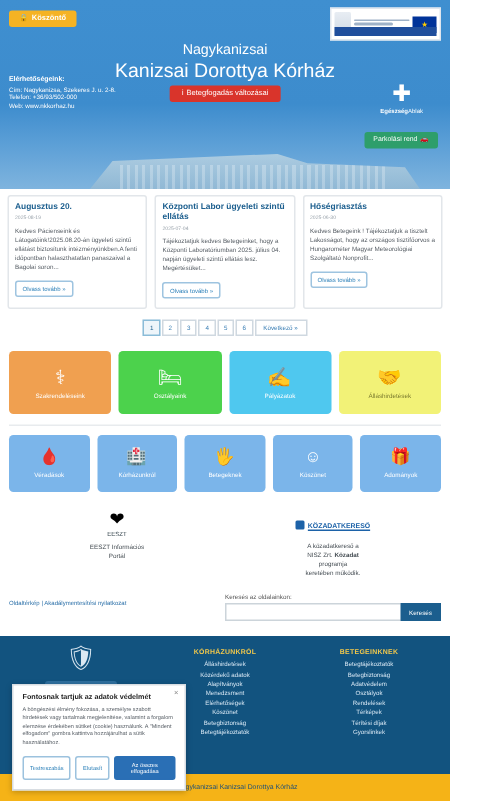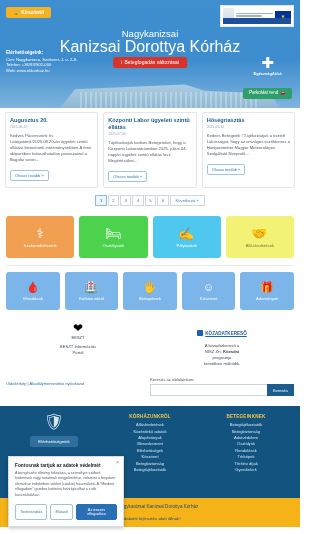--- a/index.html
+++ b/index.html
@@ -8,21 +8,21 @@
     width: 300px; height: 534px;
     font-family: "Liberation Sans", sans-serif;
     background: #ffffff;
     overflow: hidden;
   }
   .page { position: relative; width: 300px; height: 534px; overflow: hidden; }
 
   
   .hero {
     position: relative;
-    height: 108px;
+    height: 126px;
     background: linear-gradient(180deg,#3f8fd0 0%,#3d8ccd 55%,#5a9ed6 75%,#7fb4de 100%);
     overflow: hidden;
   }
   .hero-building {
     position: absolute; left: 30px; bottom: 0; right: 20px; height: 26px;
     background: linear-gradient(180deg, rgba(190,214,228,.85), rgba(150,186,210,.75));
     clip-path: polygon(12% 100%, 18% 28%, 62% 10%, 70% 34%, 96% 44%, 100% 100%);
   }
   .hero-building::after{
     content:""; position:absolute; left:20%; right:8%; top:40%; bottom:0;
@@ -50,21 +50,21 @@
   .eu-logo .eu-line { height: 1.5px; background: #9fb2c8; border-radius: 1px; }
   .eu-logo .eu-line.s { width: 70%; }
   .eu-logo .eu-flag { width: 16px; height: 11px; background: #003399; position: relative; flex: 0 0 auto; }
   .eu-logo .eu-flag::after{ content:"★"; position:absolute; inset:0; color:#FFCC00;
     font-size:5px; display:flex; align-items:center; justify-content:center; }
   .eu-logo .eu-bar { position:absolute; left:2px; right:2px; bottom:2px; height:6px;
     background:#1f4e9c; display:flex; align-items:center; justify-content:center; }
 
   .hero-title { position: absolute; left: 0; right: 0; top: 28px; text-align: center; color: #fff; }
   .hero-title .l1 { font-size: 9.5px; line-height: 12px; }
-  .hero-title .l2 { font-size: 16px; line-height: 13px; }
+  .hero-title .l2 { font-size: 13px; line-height: 13px; }
 
   .btn-patient-alert {
     position: absolute; left: 50%; transform: translateX(-50%); top: 57px;
     background: #d9342b; color: #fff; font-size: 5px;
     padding: 3px 8px; border-radius: 2px; border: none; cursor: pointer;
     display: flex; align-items: center; gap: 2px; white-space: nowrap; line-height: 1;
   }
 
   .contact-block { position: absolute; left: 6px; top: 50px; color: #fff; font-size: 4.2px; line-height: 5.6px; }
   .contact-block .ct-title { font-weight: bold; font-size: 4.6px; margin-bottom: 1px; }

